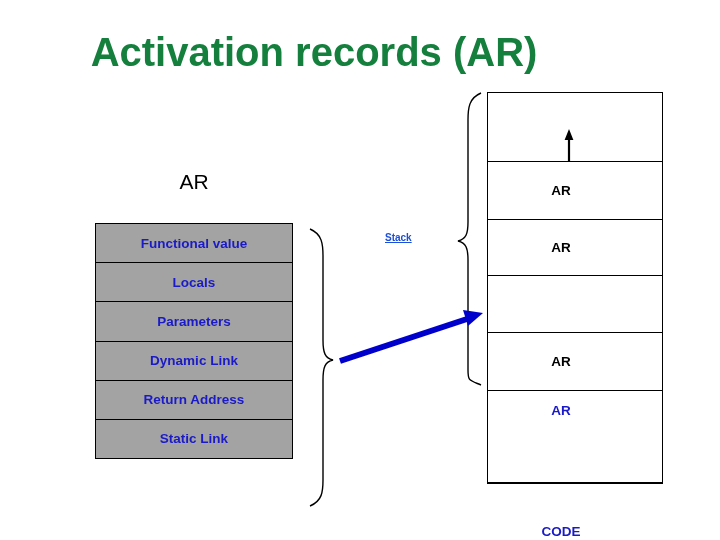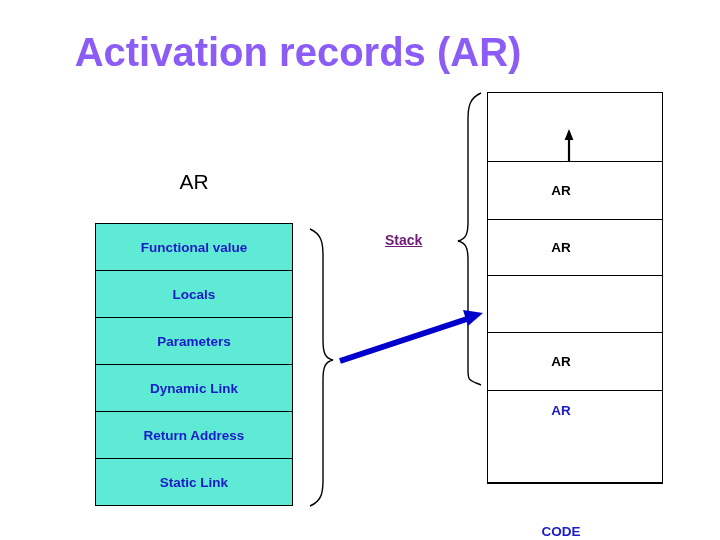--- a/index.html
+++ b/index.html
@@ -12,27 +12,27 @@
     width: 720px;
     height: 540px;
     background: #ffffff;
     overflow: hidden;
     font-family: "Liberation Sans", sans-serif;
   }
 
   
   #slide-title {
     position: absolute;
-    left: 0;
+    left: 16px;
     top: 30px;
     width: 596px;
     text-align: center;
     font-size: 40px;
     font-weight: bold;
-    color: #8b5cf6;
+    color: #15803d;
     letter-spacing: 0px;
     white-space: nowrap;
   }
 
   
   #ar-caption {
     position: absolute;
     left: 95px;
     top: 170px;
     width: 198px;
@@ -41,26 +41,26 @@
     color: #000000;
     font-weight: normal;
   }
 
   
   #ar-table {
     position: absolute;
     left: 95px;
     top: 223px;
     width: 198px;
-    height: 283px;
+    height: 236px;
     border: 1.5px solid #000000;
     box-sizing: border-box;
     display: flex;
     flex-direction: column;
-    background: #5eead4;
+    background: #a3a3a3;
   }
   #ar-table .ar-row {
     flex: 1 1 0;
     border-bottom: 1.5px solid #000000;
     display: flex;
     align-items: center;
     justify-content: center;
     font-size: 13.5px;
     font-weight: bold;
     color: #1a1ac8;
@@ -97,23 +97,23 @@
     left: -14px;
   }
   #mem-table .mem-row.last { border-bottom: none; }
   #mem-table .mem-row.code-row { color: #1a1ac8; }
 
   
   #stack-label {
     position: absolute;
     left: 385px;
     top: 232px;
-    font-size: 14px;
-    font-weight: bold;
-    color: #701a75;
+    font-size: 10px;
+    font-weight: bold;
+    color: #1d4ed8;
     white-space: nowrap;
     text-decoration: underline;
   }
 
   
   #overlay {
     position: absolute;
     left: 0;
     top: 0;
     width: 720px;

